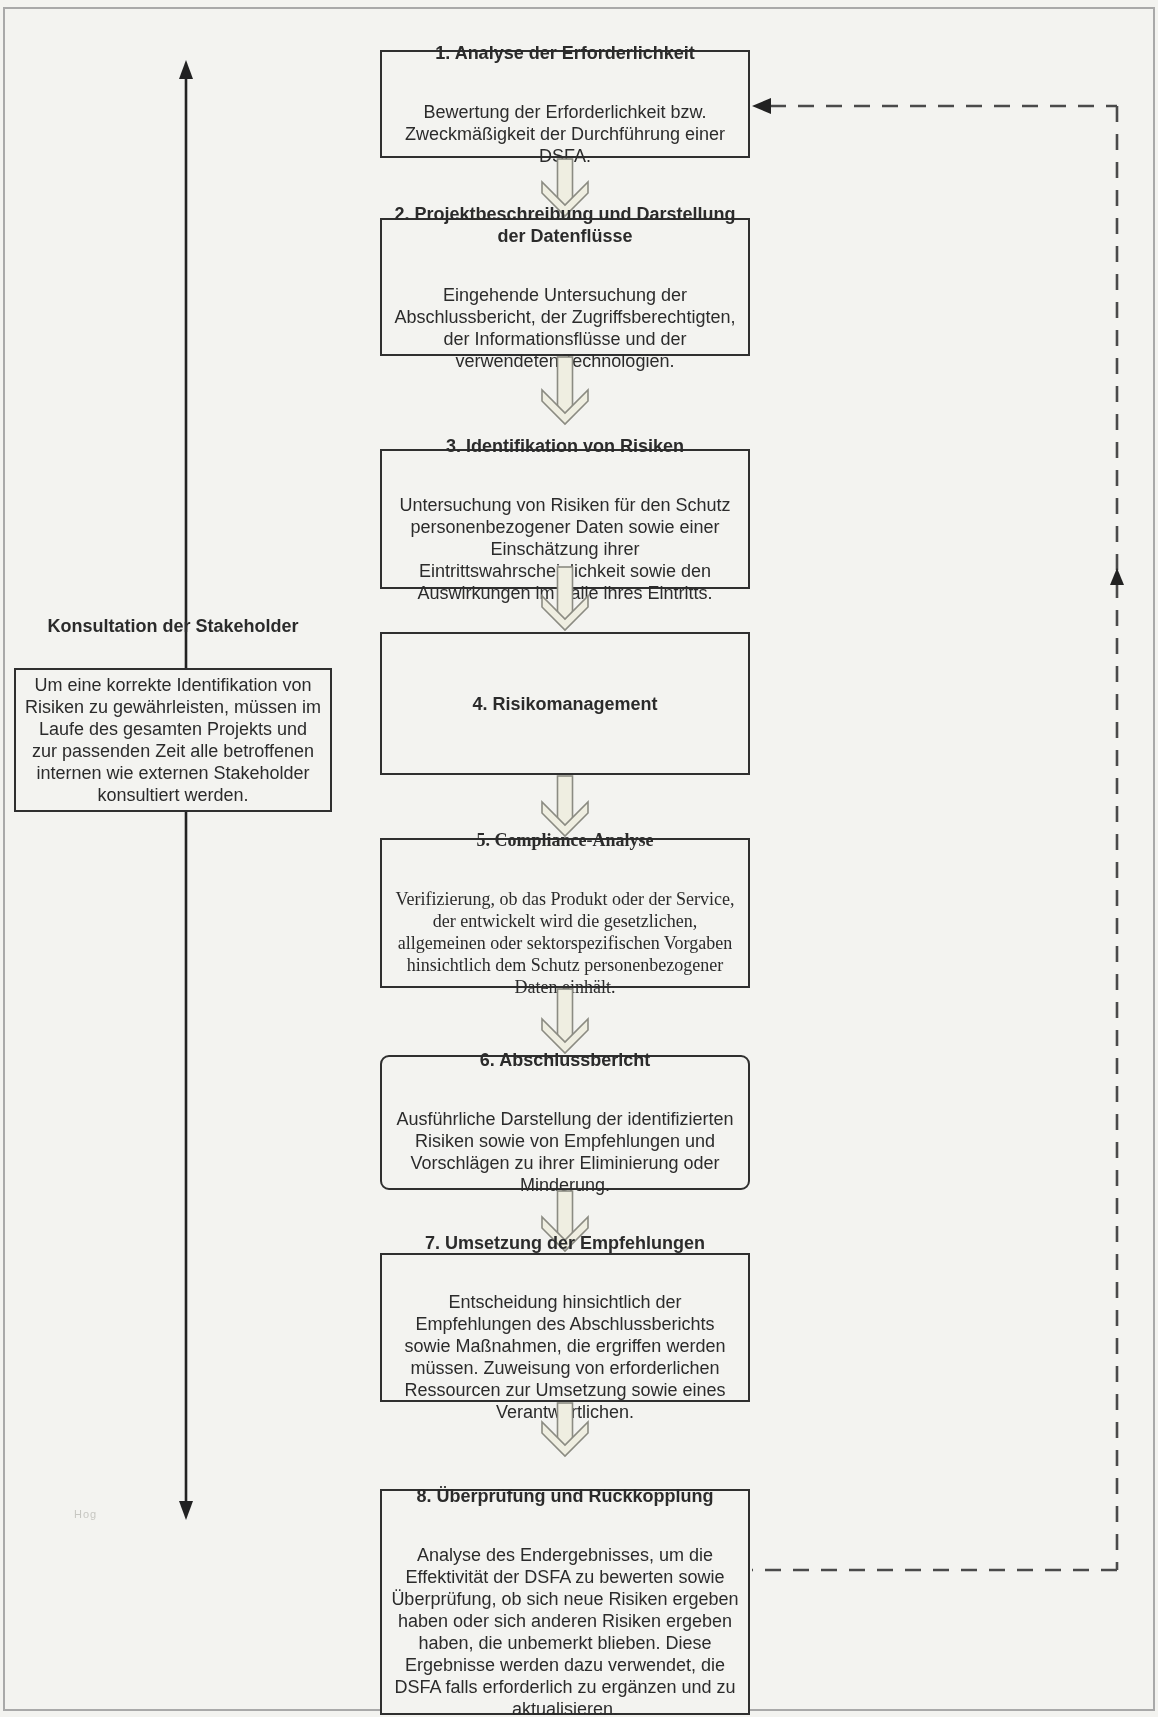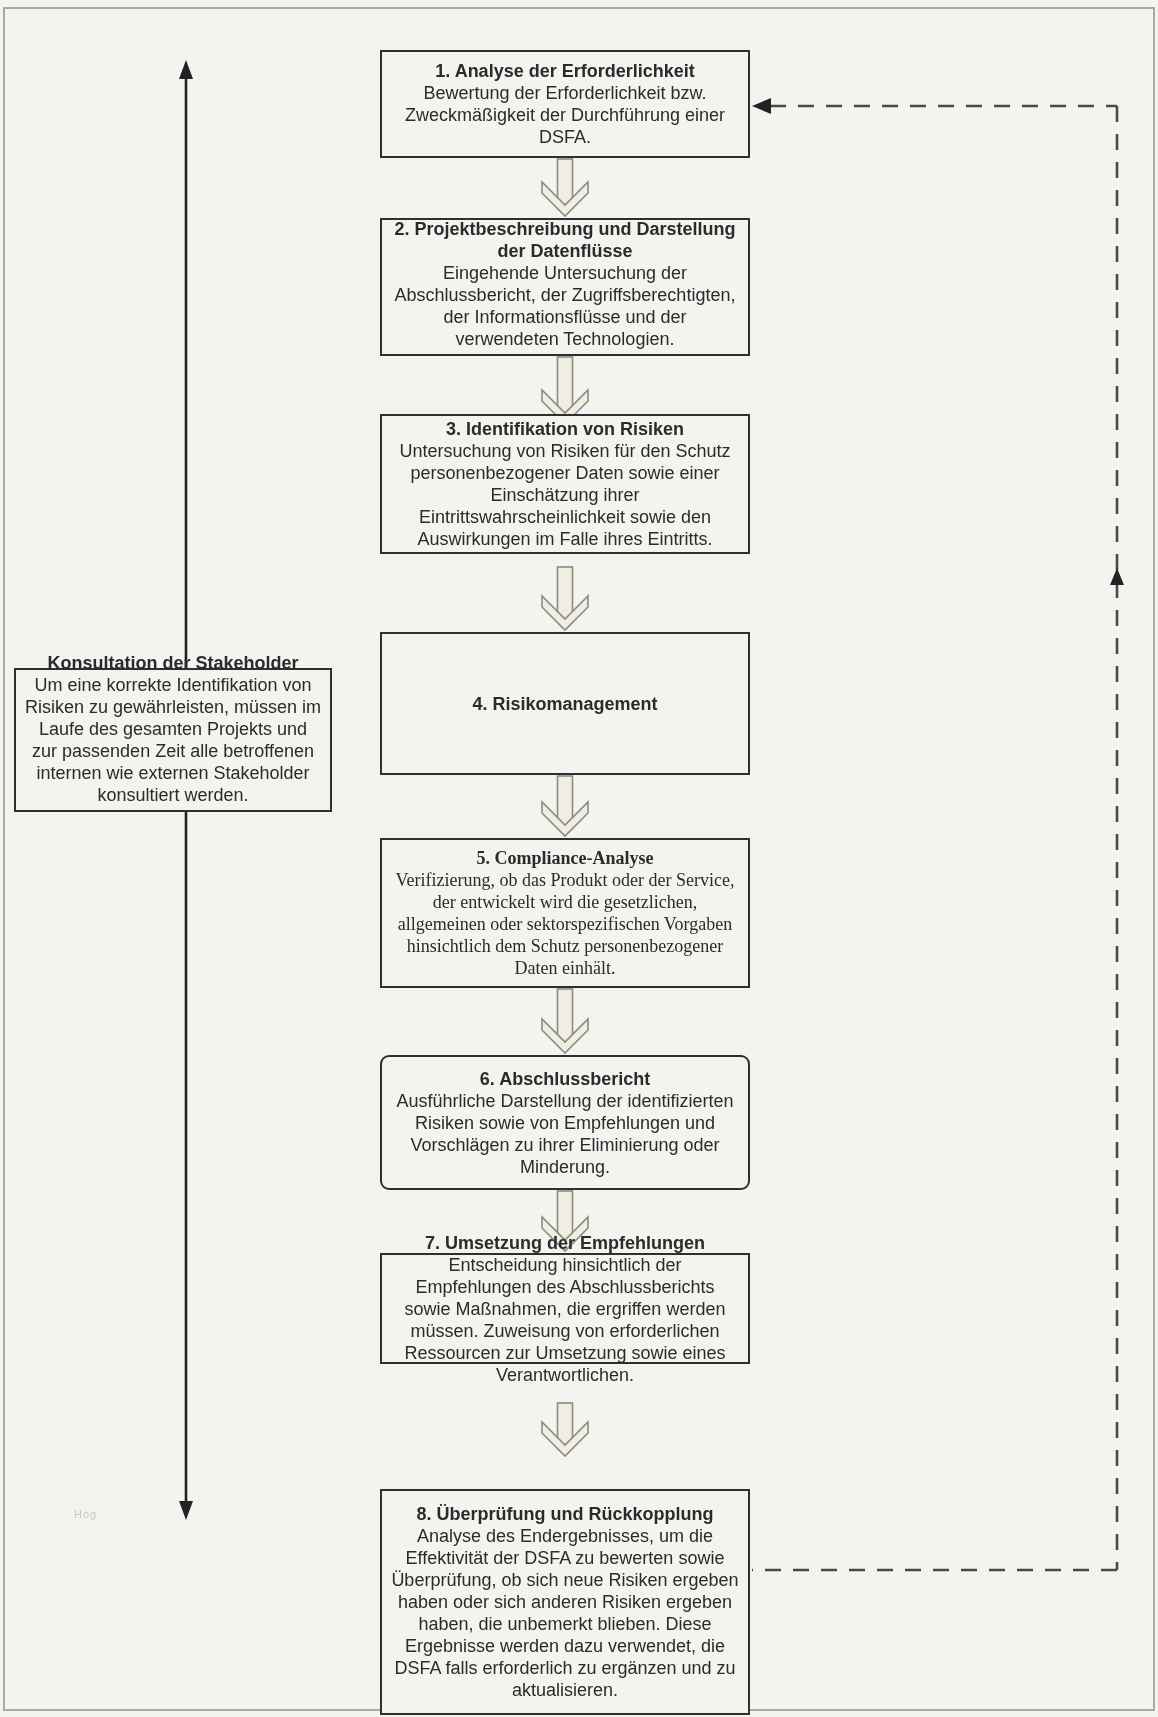--- a/index.html
+++ b/index.html
@@ -17,31 +17,31 @@
   .frame{
     position:absolute; left:3px; top:7px; width:1148px; height:1700px;
     border:2px solid var(--frame-border); z-index:0; pointer-events:none;
   }
   svg.lines{position:absolute; left:0; top:0; z-index:1;}
   .box{
     position:absolute; box-sizing:border-box;
     border:2px solid var(--box-border); background:var(--box-background);
     display:flex; flex-direction:column; justify-content:center;
     text-align:center; padding:4px 8px; z-index:2;
-    font-size:18px; line-height:22px;
+    font-size:18px; line-height:22px;gap:37px;
   }
   .box .title{font-weight:bold;}
   .step{left:380px; width:370px;}
   .s1{top:50px;  height:108px;}
-  .s2{top:218px; height:138px;justify-content:flex-end;}
-  .s3{top:414px; height:140px;}
+  .s2{top:218px; height:138px;}
+  .s3{top:449px; height:140px;}
   .s4{top:632px; height:143px;}
   .s5{top:838px; height:150px;font-family:Liberation Serif, serif;}
   .s6{top:1055px;height:135px;border-radius:9px;}
-  .s7{top:1253px;height:111px;}
+  .s7{top:1253px;height:149px;}
   .s8{top:1489px;height:226px;}
   .consult{left:14px; top:668px; width:318px; height:144px;justify-content:flex-end;}
   .down-arrow{position:absolute; left:539px; width:52px; z-index:2;}
   .a1{top:158px; height:60px;}
   .a2{top:356px; height:70px;}
   .a3{top:566px; height:66px;}
   .a4{top:775px; height:63px;}
   .a5{top:988px; height:67px;}
   .a6{top:1190px;height:63px;}
   .a7{top:1402px;height:56px;}

